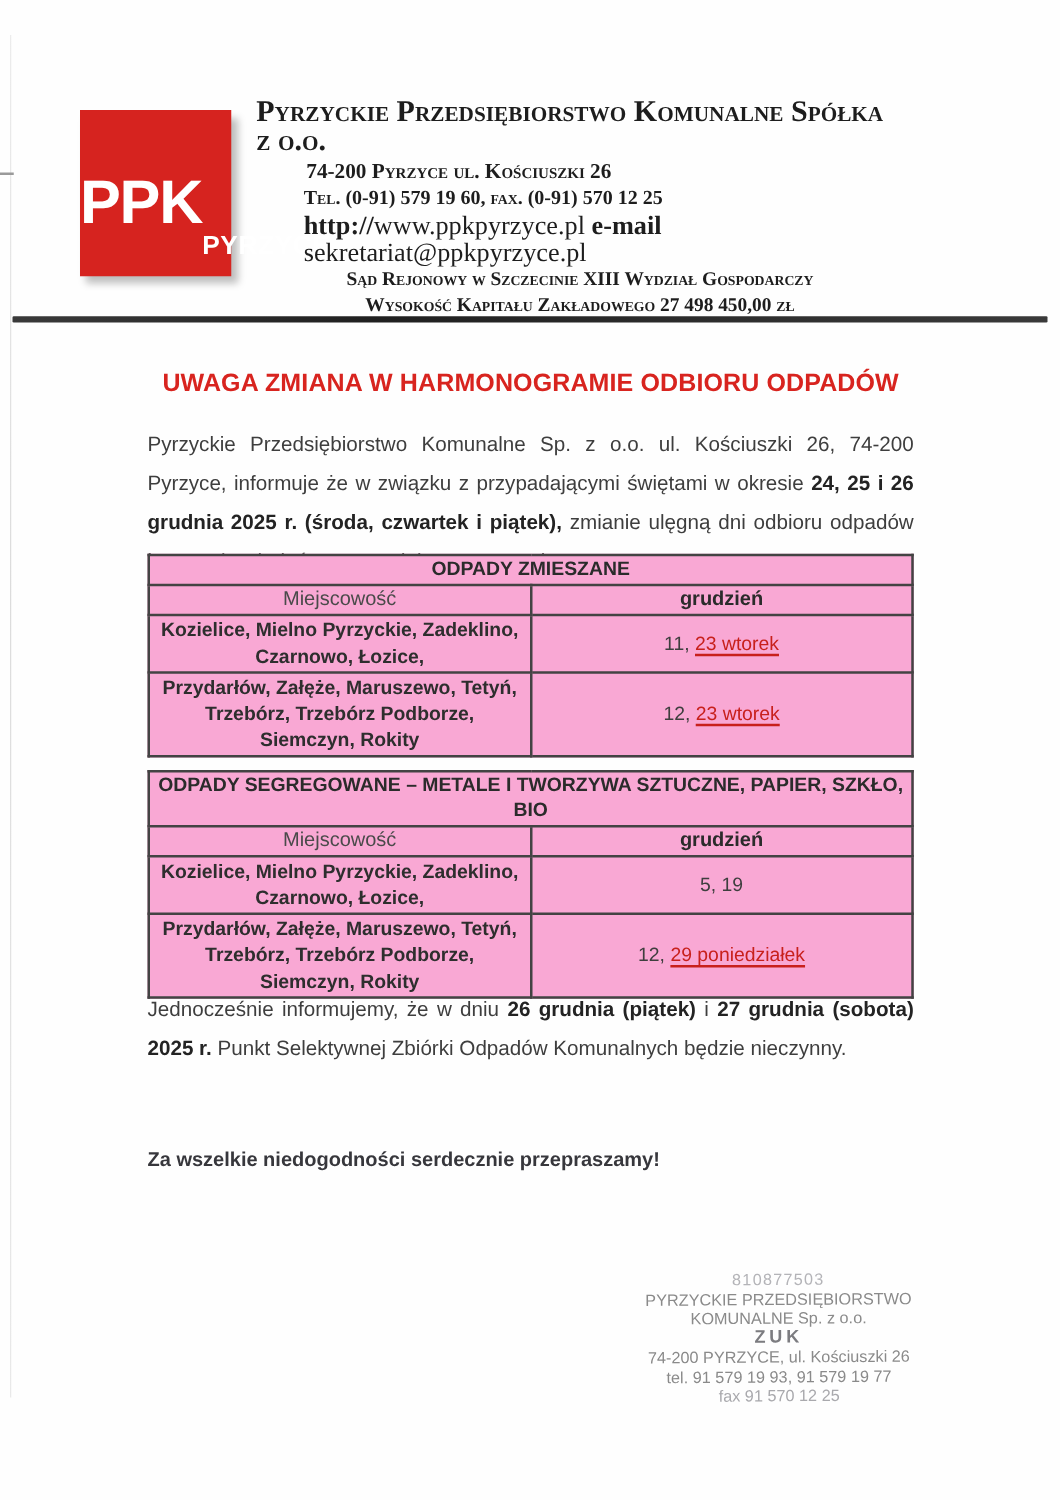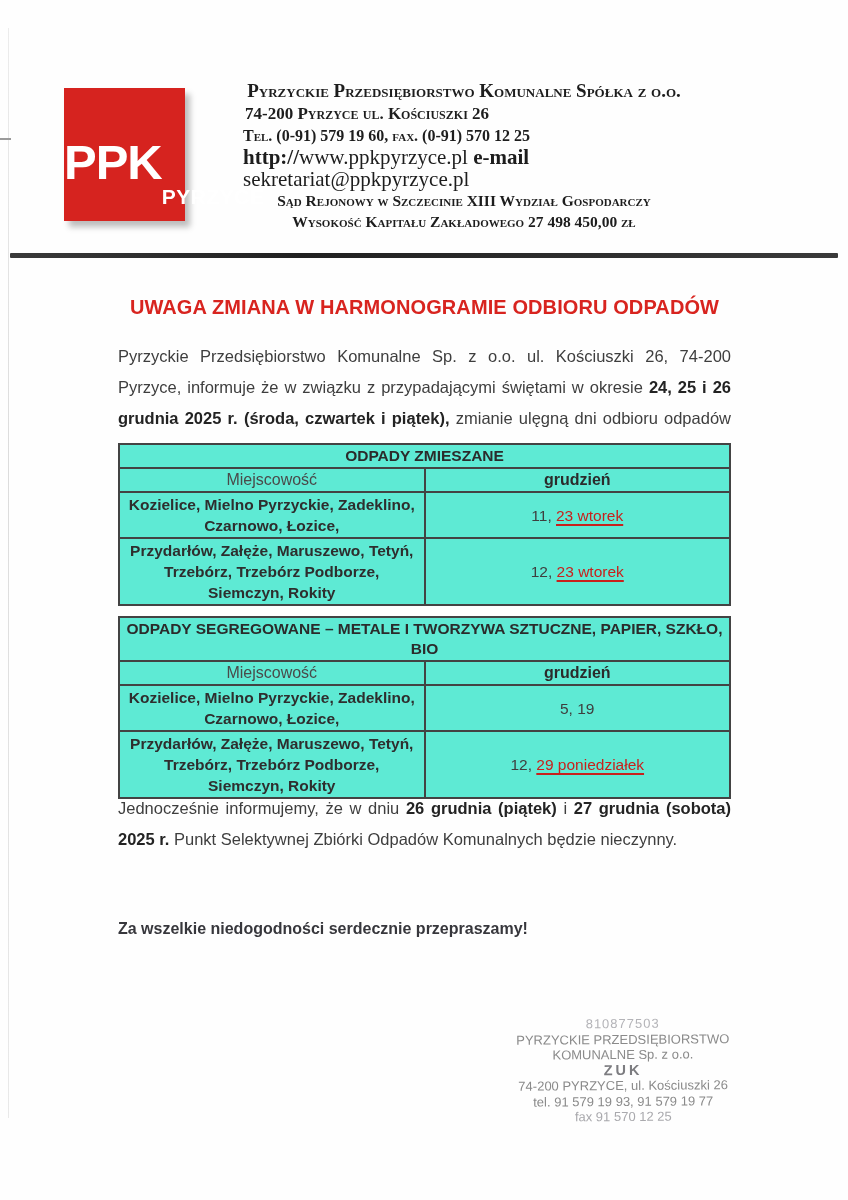--- a/index.html
+++ b/index.html
@@ -22,42 +22,42 @@
 
   
   .logo{position:absolute;left:64px;top:88px;width:121px;height:133px;background:var(--logo-red);
         box-shadow:5px 6px 6px #bdbdbd;display:flex;flex-direction:row;align-items:center;}
   .logo-acronym{color:#fff;font-weight:700;font-size:49px;letter-spacing:-1px;line-height:1;margin-top:16px;}
   .logo-city{color:#fff;font-weight:700;font-size:21px;letter-spacing:.5px;margin-top:auto;margin-bottom:12px;}
 
   .lh-text{position:absolute;left:205px;top:79px;width:518px;
            font-family:"Liberation Serif","DejaVu Serif",serif;color:#1d1d1d;}
   .lh-line{font-variant:small-caps;line-height:21px;}
-  .lh-company{font-size:19px;font-weight:700;text-align:center;line-height:23px;}
+  .lh-company{font-size:24px;font-weight:700;text-align:left;line-height:23px;}
   .lh-addr{font-size:17px;font-weight:700;padding-left:40px;line-height:23px;}
   .lh-tel{font-size:16px;font-weight:700;padding-left:38px;}
   .lh-web{font-variant:normal;font-size:21px;padding-left:38px;line-height:22px;}
   .lh-web .b{font-weight:700;}
   .lh-center{font-size:15.5px;font-weight:700;text-align:center;}
 
   .separator{position:absolute;left:10px;top:253px;width:828px;height:5px;border-radius:1px;
              background:linear-gradient(90deg,#3a3a3a,#202020 35%,#2c2c2c 65%,#3a3a3a);}
 
   
   .content{position:absolute;left:118px;top:0;width:613px;color:var(--ink);}
   .notice-title{position:absolute;top:296px;width:100%;text-align:center;
                 color:var(--accent-red);font-size:20px;font-weight:700;letter-spacing:.1px;}
   .para{font-size:16.5px;line-height:31px;text-align:justify;color:var(--ink);}
   .intro{position:absolute;top:341px;width:100%;}
   .pszok{position:absolute;top:793px;width:100%;}
   .rt-bold{font-weight:700;color:var(--ink-strong);}
   .rt-red{color:var(--highlight-red);}
   .rt-underline{text-decoration:underline;text-decoration-thickness:2px;text-underline-offset:3px;}
 
-  table{border-collapse:collapse;width:100%;table-layout:fixed;background:#5eead4;}
+  table{border-collapse:collapse;width:100%;table-layout:fixed;background:#f9a8d4;}
   .tbl1{position:absolute;top:443px;}
   .tbl2{position:absolute;top:616px;}
   th,td{border:2px solid #434343;vertical-align:middle;text-align:center;padding:1px 6px;}
   .t-title{font-size:15.5px;font-weight:700;color:#2b2b2b;line-height:20px;}
   .t-colhead{font-size:16px;line-height:20px;}
   .t-colhead.place-h{font-weight:400;color:#4a4a4a;}
   .t-colhead.month-h{font-weight:700;color:#2b2b2b;}
   td.places{font-size:15.5px;font-weight:700;color:#2e2e2e;line-height:21px;}
   td.dates{font-size:15.5px;color:#3e3e3e;line-height:21px;}
   td.dates .rt-red{font-weight:400;}

